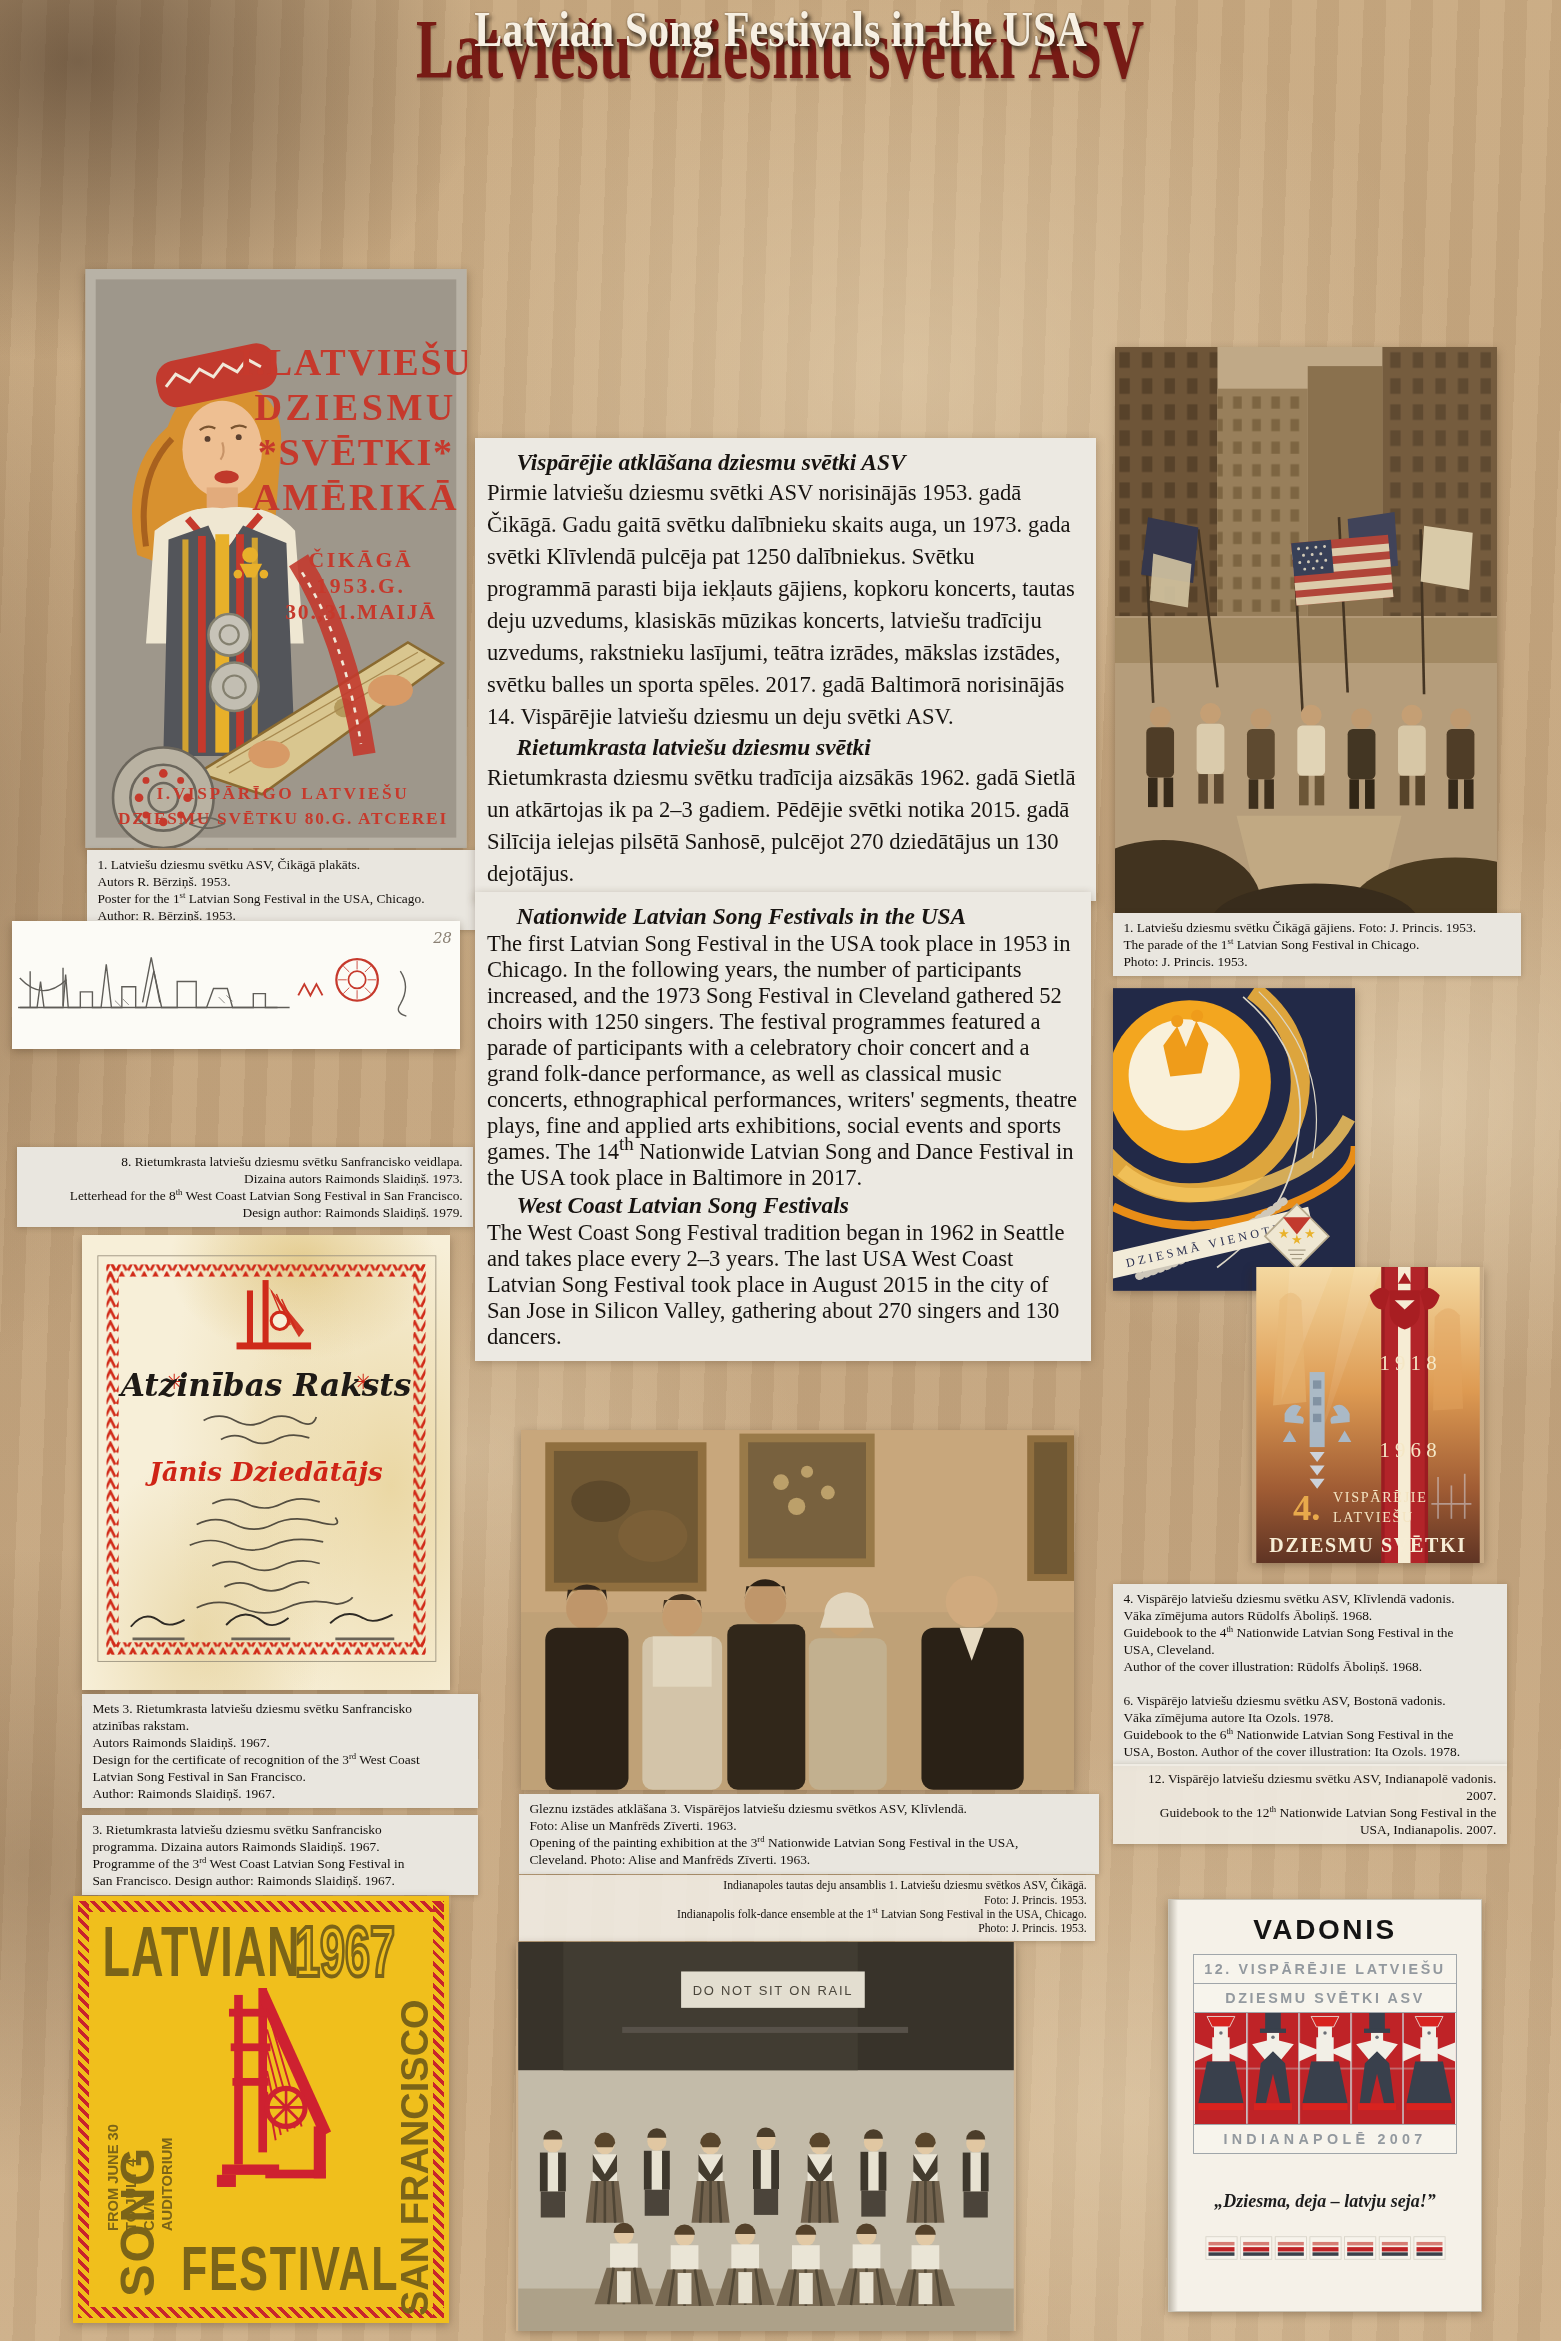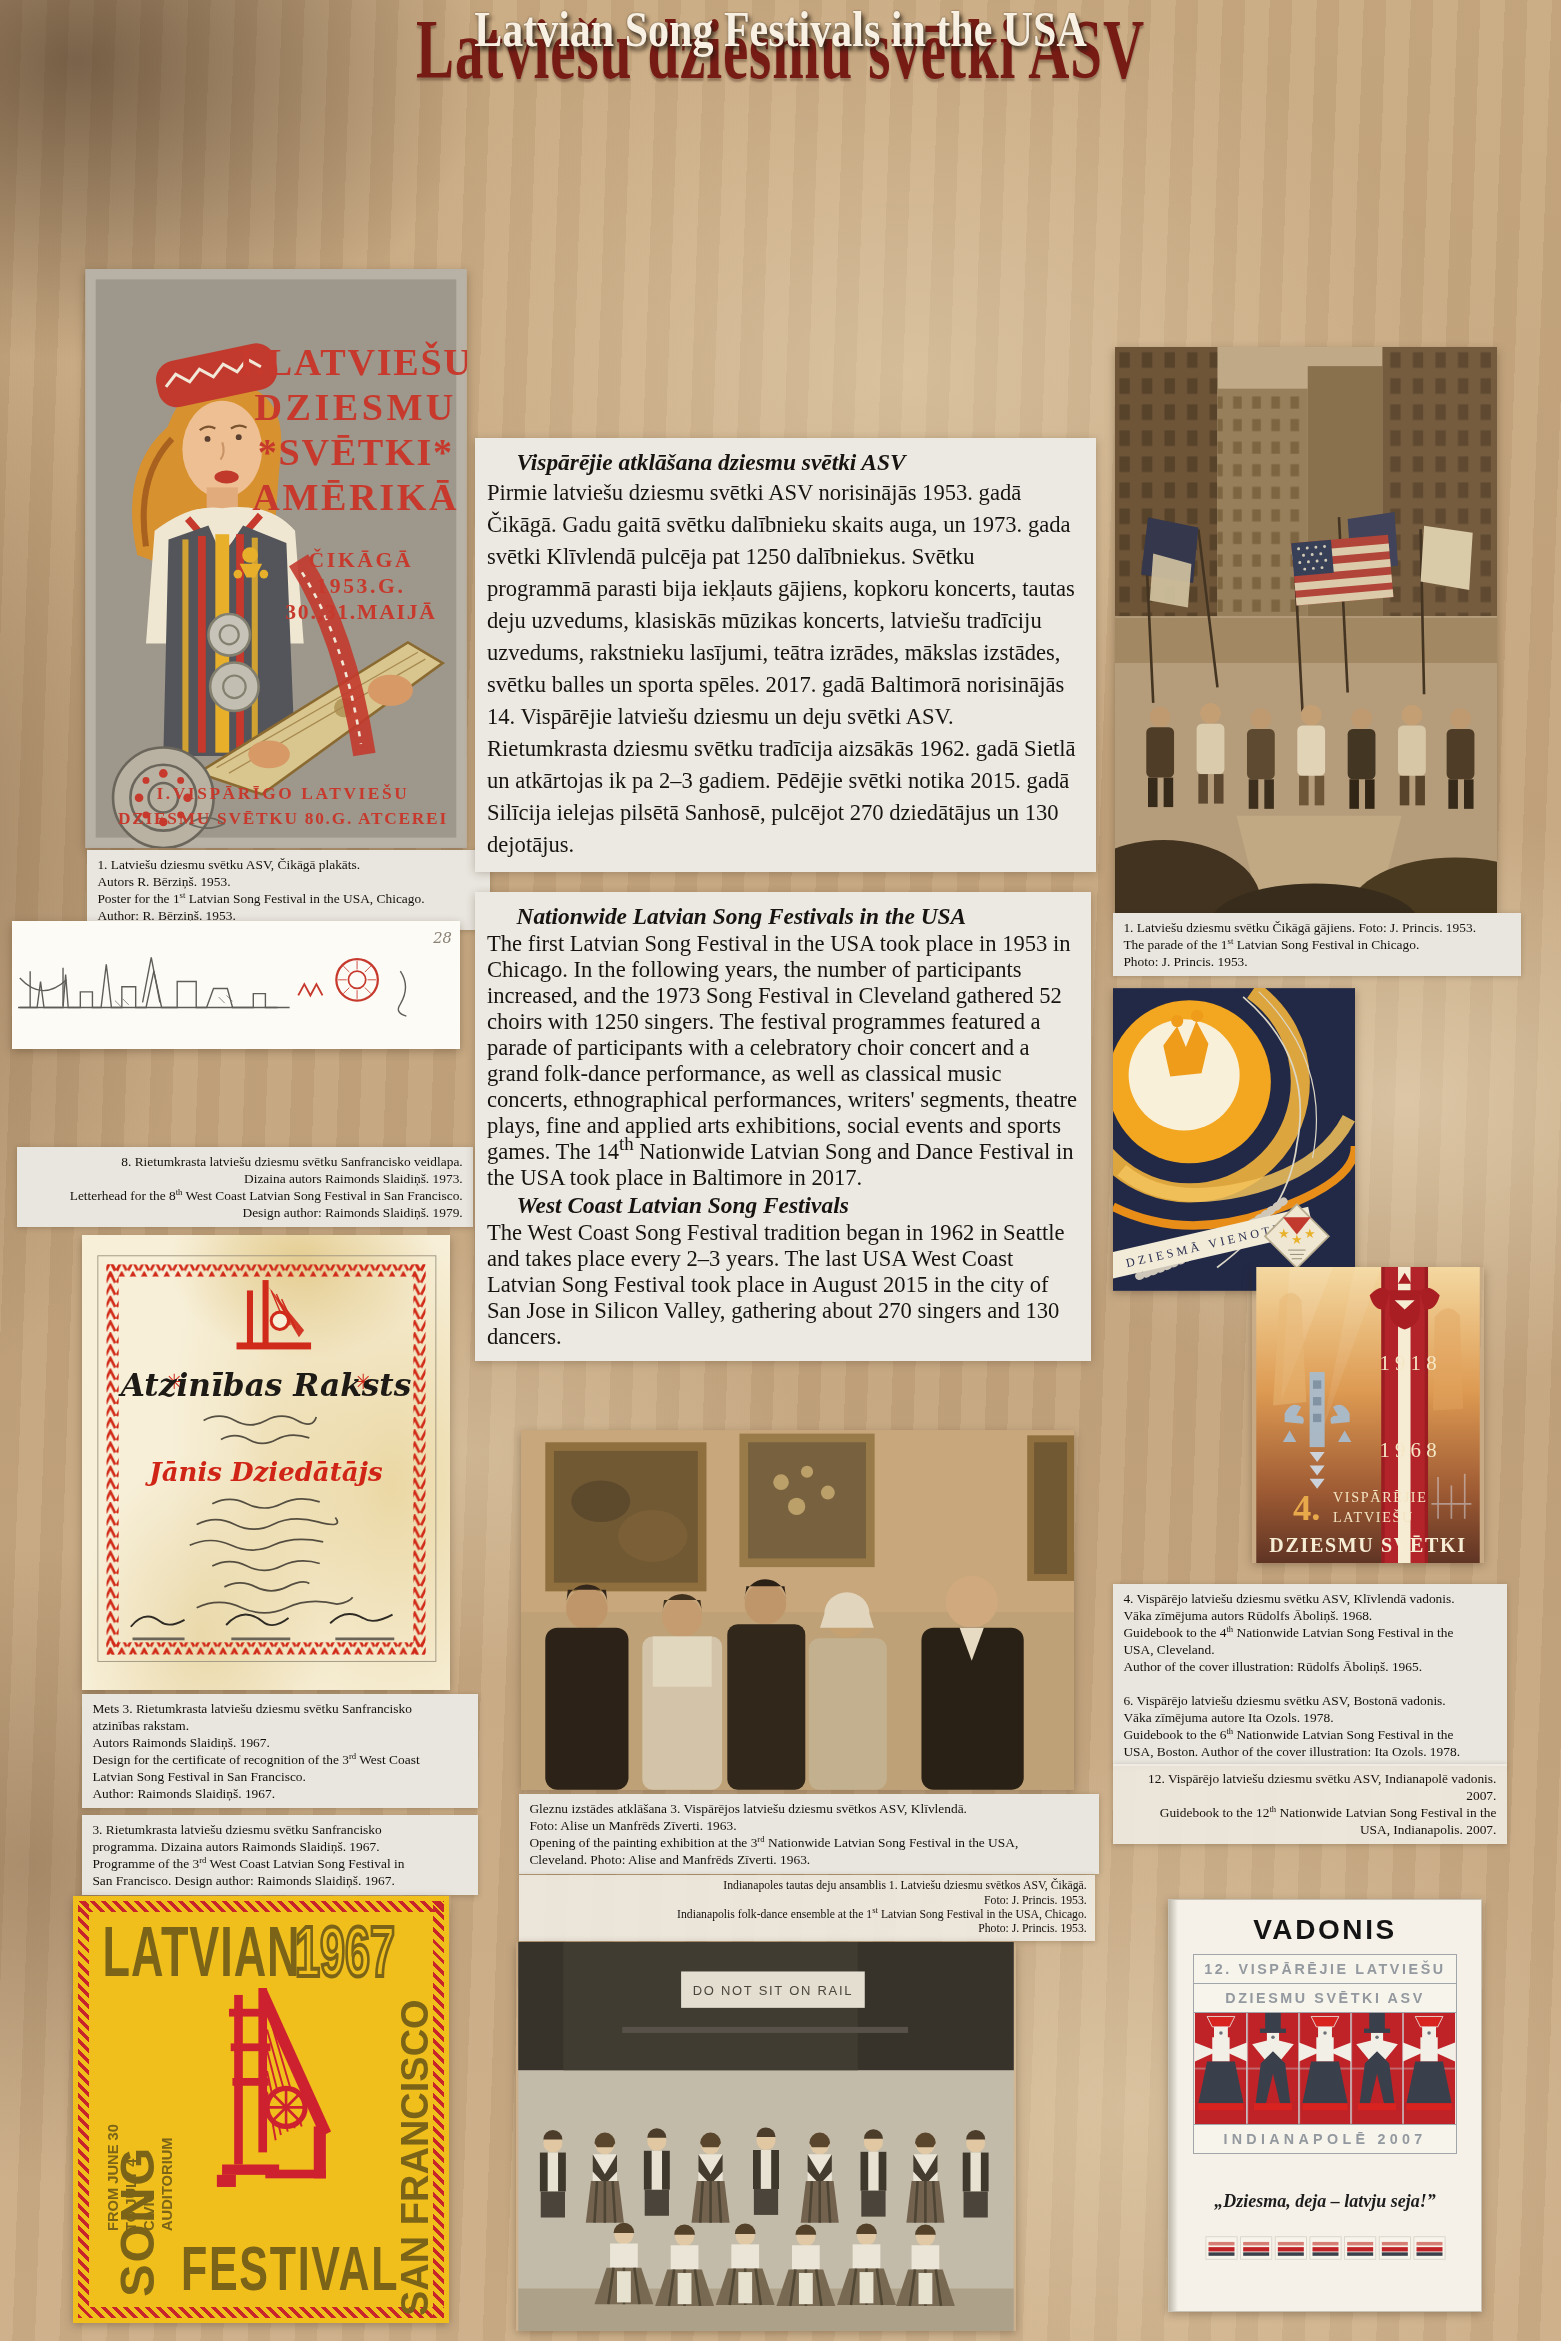--- a/index.html
+++ b/index.html
@@ -310,20 +310,21 @@
           <line x1="98" y1="148" x2="138" y2="148"></line>
           <line x1="104" y1="134" x2="132" y2="162"></line>
           <line x1="132" y1="134" x2="104" y2="162"></line>
         </g>
     </svg>
   </div>
 
   <div class="abs panel" style="left:475px;top:438px;width:597px;">
     <div class="h">Vispārējie atklāšana dziesmu svētki ASV</div>
     <div class="p">Pirmie latviešu dziesmu svētki ASV norisinājās 1953. gadā Čikāgā. Gadu gaitā svētku dalībnieku skaits auga, un 1973. gada svētki Klīvlendā pulcēja pat 1250 dalībniekus. Svētku programmā parasti bija iekļauts gājiens, kopkoru koncerts, tautas deju uzvedums, klasiskās mūzikas koncerts, latviešu tradīciju uzvedums, rakstnieku lasījumi, teātra izrādes, mākslas izstādes, svētku balles un sporta spēles. 2017. gadā Baltimorā norisinājās 14. Vispārējie latviešu dziesmu un deju svētki ASV.</div>
+    <div class="h">Rietumkrasta latviešu dziesmu svētki</div>
     <div class="p">Rietumkrasta dziesmu svētku tradīcija aizsākās 1962. gadā Sietlā un atkārtojas ik pa 2–3 gadiem. Pēdējie svētki notika 2015. gadā Silīcija ielejas pilsētā Sanhosē, pulcējot 270 dziedātājus un 130 dejotājus.</div>
   </div>
 
   <div class="abs panel en" style="left:475px;top:892px;width:592px;">
     <div class="h">Nationwide Latvian Song Festivals in the USA</div>
     <div class="p">The first Latvian Song Festival in the USA took place in 1953 in Chicago. In the following years, the number of participants increased, and the 1973 Song Festival in Cleveland gathered 52 choirs with 1250 singers. The festival programmes featured a parade of participants with a celebratory choir concert and a grand folk-dance performance, as well as classical music concerts, ethnographical performances, writers' segments, theatre plays, fine and applied arts exhibitions, social events and sports games. The 14<sup>th</sup> Nationwide Latvian Song and Dance Festival in the USA took place in Baltimore in 2017.</div>
     <div class="h">West Coast Latvian Song Festivals</div>
     <div class="p">The West Coast Song Festival tradition began in 1962 in Seattle and takes place every 2–3 years. The last USA West Coast Latvian Song Festival took place in August 2015 in the city of San Jose in Silicon Valley, gathering about 270 singers and 130 dancers.</div>
   </div>
 
@@ -649,21 +650,21 @@
       <text x="92" y="306" font-size="17" letter-spacing="2" fill="#f3e4c2" font-family="Liberation Serif">LATVIEŠU</text>
       <text x="134" y="342" text-anchor="middle" font-size="24" letter-spacing="2" font-weight="bold" fill="#f7edd5" font-family="Liberation Serif">DZIESMU SVĒTKI</text>
     </svg>
   </div>
 
   <div class="abs cap" style="left:1113px;top:1584px;width:373px;">
       <div class="cap-line">4. Vispārējo latviešu dziesmu svētku ASV, Klīvlendā vadonis.</div>
       <div class="cap-line">Vāka zīmējuma autors Rūdolfs Āboliņš. 1968.</div>
       <div class="cap-line">Guidebook to the 4<sup>th</sup> Nationwide Latvian Song Festival in the</div>
       <div class="cap-line">USA, Cleveland.</div>
-      <div class="cap-line">Author of the cover illustration: Rūdolfs Āboliņš. 1965.</div>
+      <div class="cap-line">Author of the cover illustration: Rūdolfs Āboliņš. 1968.</div>
       <div class="cap-line">&nbsp;</div>
       <div class="cap-line">6. Vispārējo latviešu dziesmu svētku ASV, Bostonā vadonis.</div>
       <div class="cap-line">Vāka zīmējuma autore Ita Ozols. 1978.</div>
       <div class="cap-line">Guidebook to the 6<sup>th</sup> Nationwide Latvian Song Festival in the</div>
       <div class="cap-line">USA, Boston. Author of the cover illustration: Ita Ozols. 1978.</div>
     </div>
 
   <div class="abs cap right faint" style="left:1113px;top:1764px;width:373px;">
       <div class="cap-line">12. Vispārējo latviešu dziesmu svētku ASV, Indianapolē vadonis.</div>
       <div class="cap-line">2007.</div>

